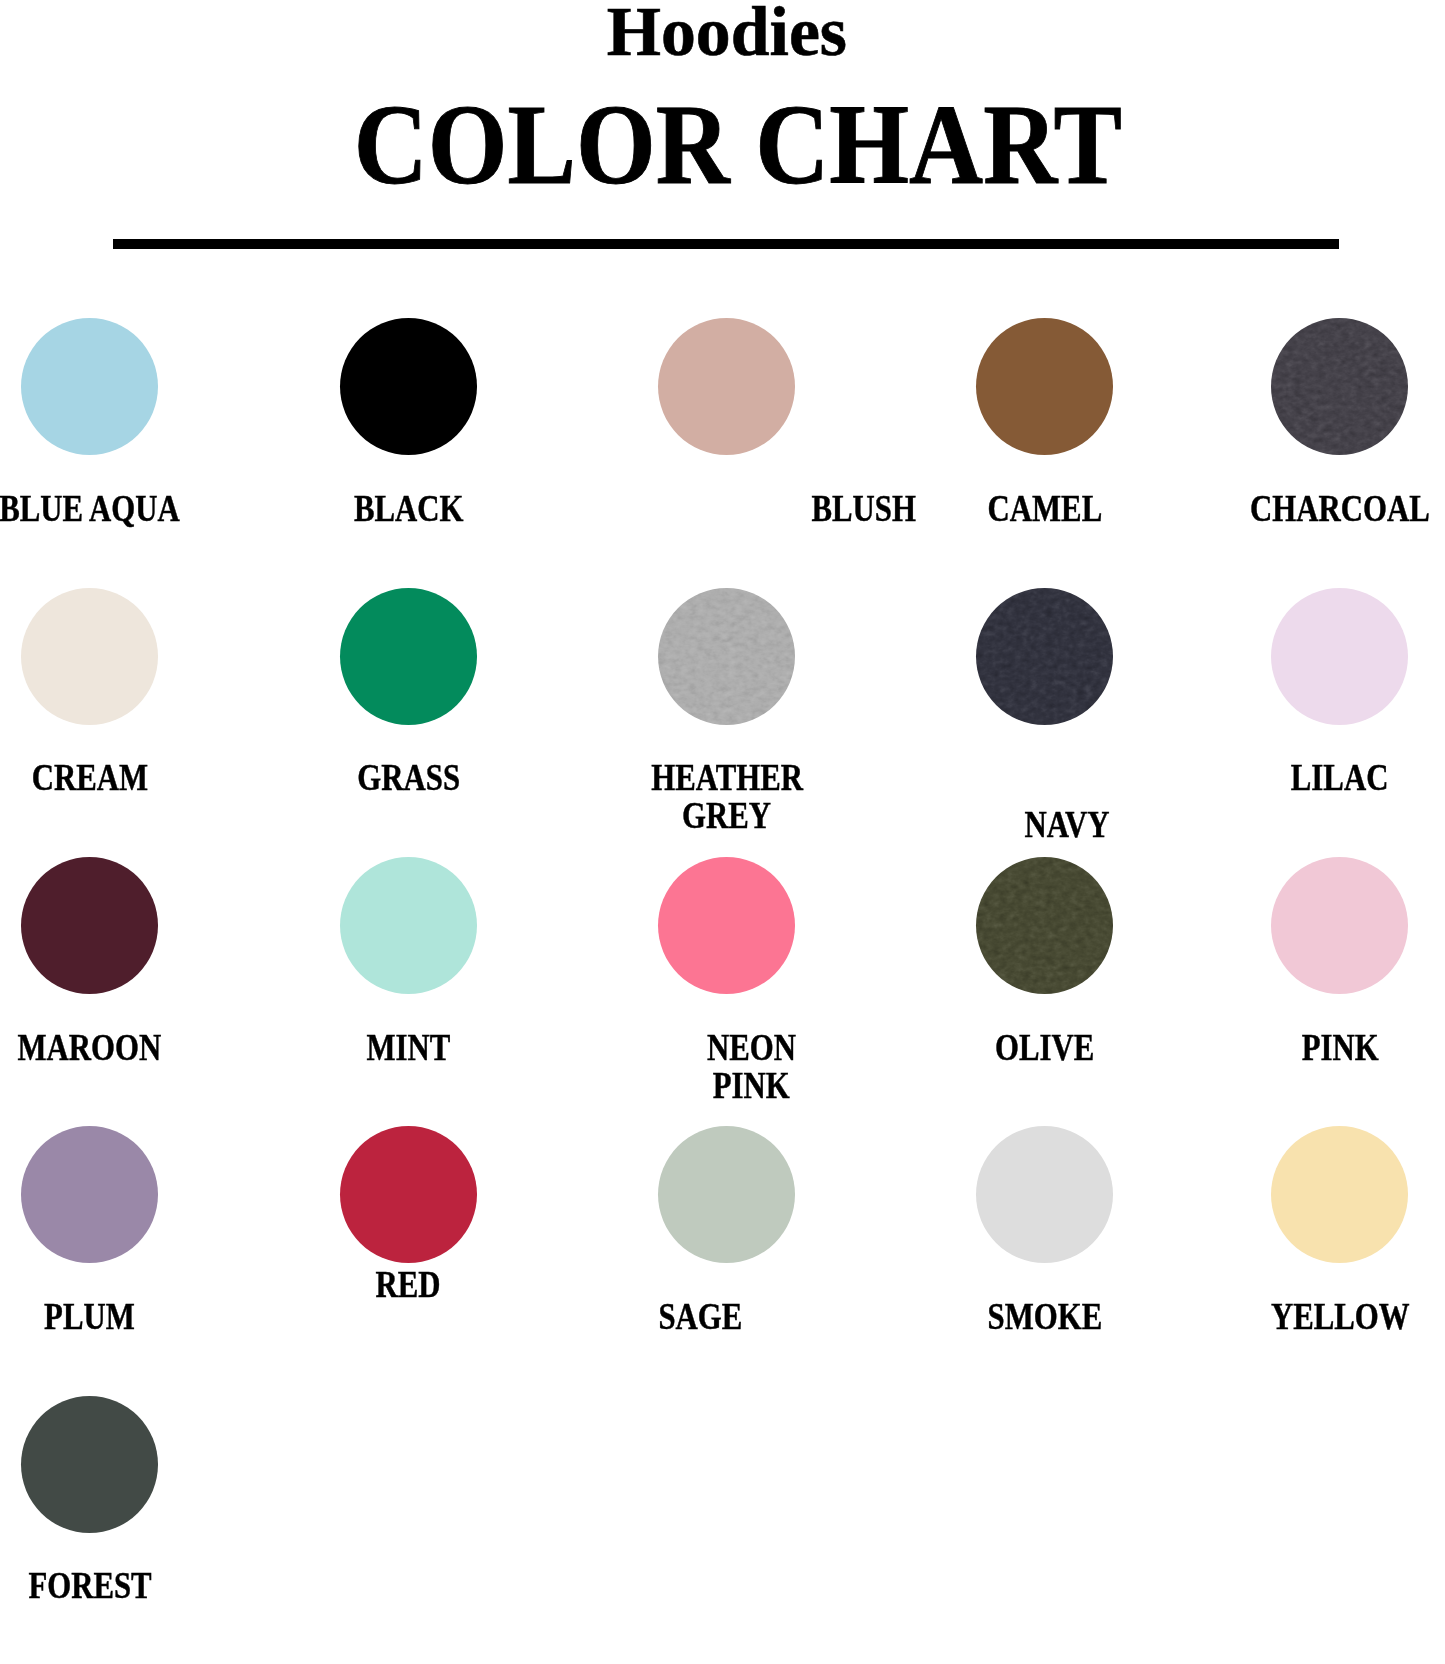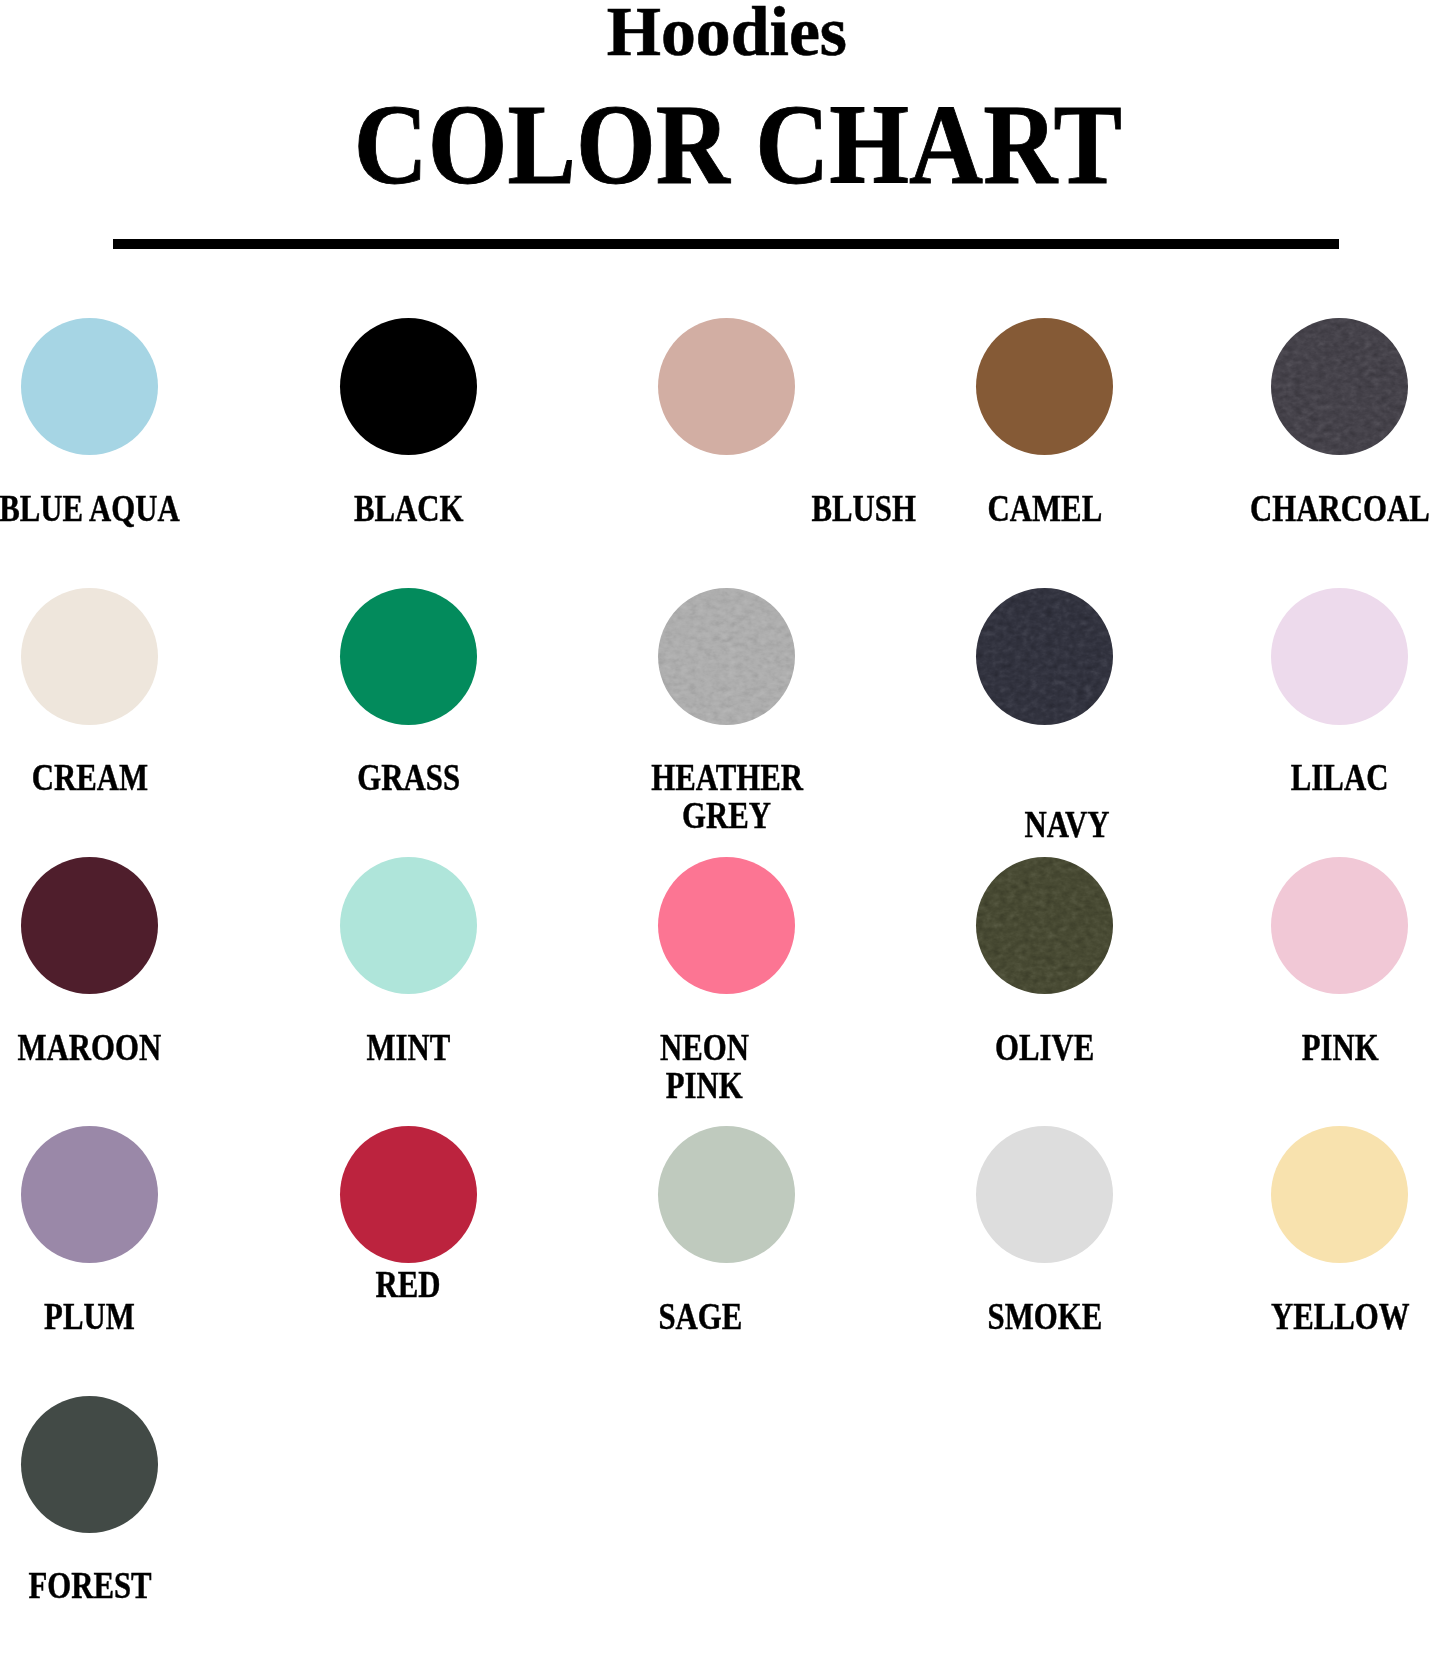--- a/index.html
+++ b/index.html
@@ -152,21 +152,21 @@
           </svg></div>
       </div>
       <div class="swatch-label" style="left: 867px; top: 759.2px; width: 400px; margin-top: 47px;"><span>NAVY</span></div>
       <div class="swatch" style="left: 1271.3px; top: 587.6px; width: 137px; height: 137px; background: rgb(237, 218, 236);"></div>
       <div class="swatch-label" style="left: 1139.8px; top: 759.2px; width: 400px;"><span>LILAC</span></div>
       <div class="swatch" style="left: 21.3px; top: 857px; width: 137px; height: 137px; background: rgb(79, 30, 44);"></div>
       <div class="swatch-label" style="left: -110.2px; top: 1028.6px; width: 400px;"><span>MAROON</span></div>
       <div class="swatch" style="left: 339.8px; top: 857px; width: 137px; height: 137px; background: rgb(175, 229, 218);"></div>
       <div class="swatch-label" style="left: 208.3px; top: 1028.6px; width: 400px;"><span>MINT</span></div>
       <div class="swatch" style="left: 658.3px; top: 857px; width: 137px; height: 137px; background: rgb(252, 117, 147);"></div>
-      <div class="swatch-label" style="left: 504px; top: 1028.6px; width: 400px;"><span>NEON</span><br><span>PINK</span></div>
+      <div class="swatch-label" style="left: 551px; top: 1028.6px; width: 400px;"><span>NEON</span><br><span>PINK</span></div>
       <div class="swatch" style="left: 976.4px; top: 857px; width: 137px; height: 137px; background: rgb(72, 74, 51);">
         <div class="swatch-texture"><svg width="100%" height="100%" viewBox="0 0 137 137" preserveAspectRatio="none">
             <filter id="fz13" color-interpolation-filters="sRGB">
               <feTurbulence type="fractalNoise" baseFrequency="0.13 0.18" numOctaves="3" seed="224" stitchTiles="stitch"></feTurbulence>
               <feColorMatrix values="0.33 0.33 0.33 0 0  0.33 0.33 0.33 0 0  0.33 0.33 0.33 0 0  0 0 0 0 1"></feColorMatrix>
             </filter>
             <rect width="137" height="137" filter="url(#fz13)" opacity="0.48" style="mix-blend-mode:soft-light"></rect>
           </svg></div>
       </div>
       <div class="swatch-label" style="left: 844.9px; top: 1028.6px; width: 400px;"><span>OLIVE</span></div>

